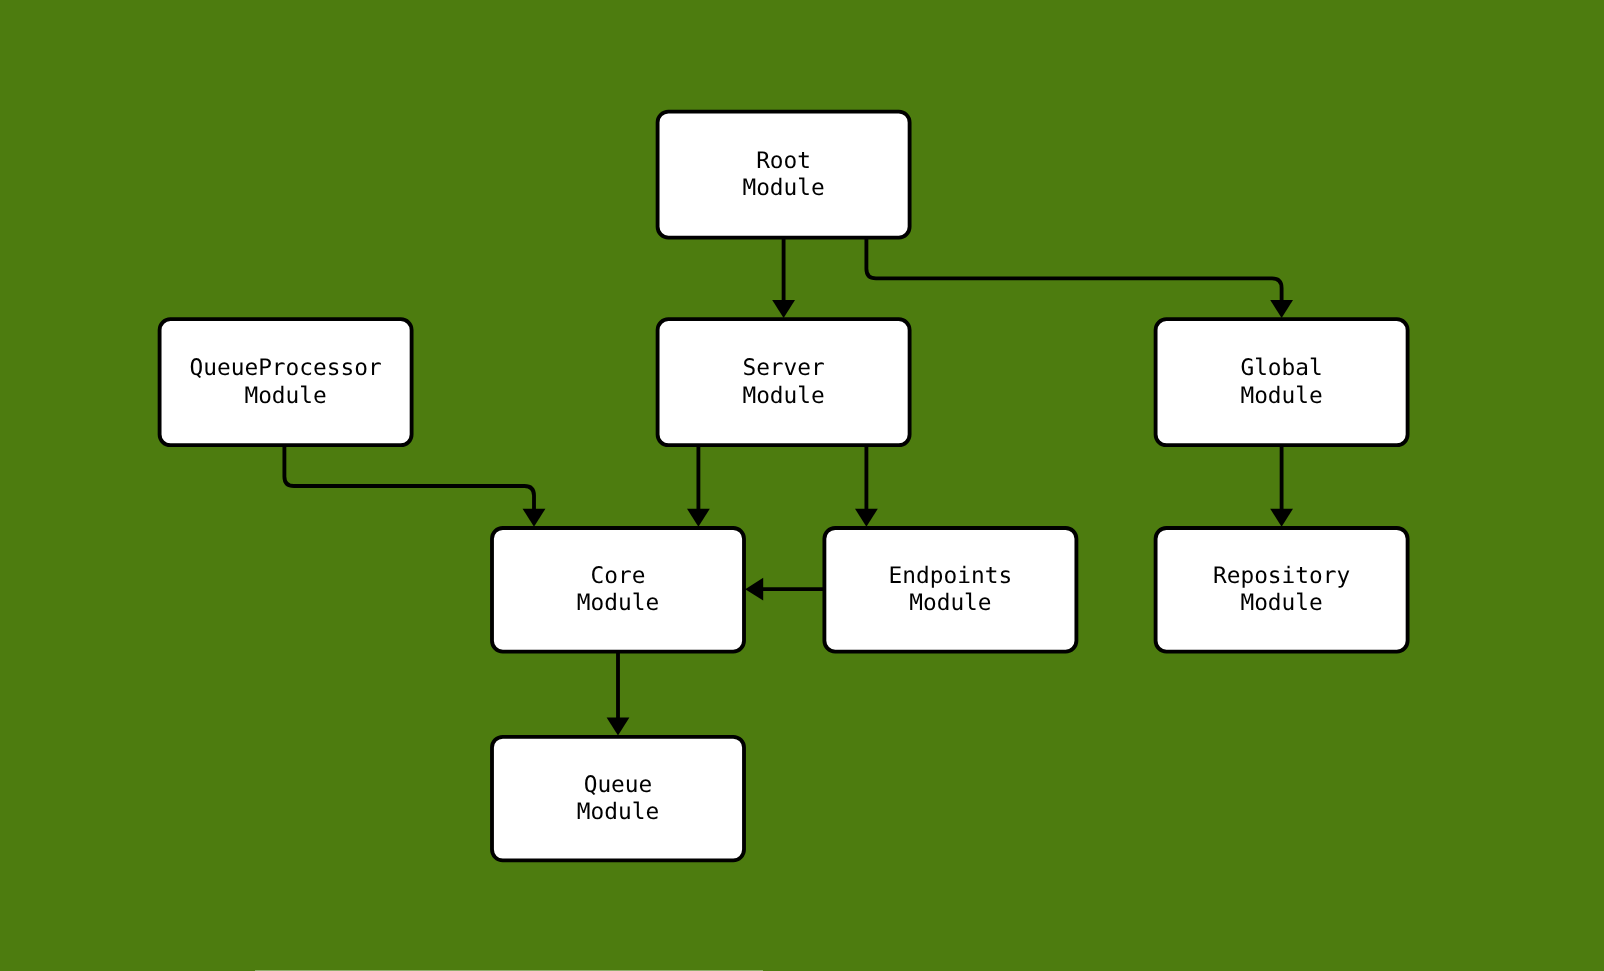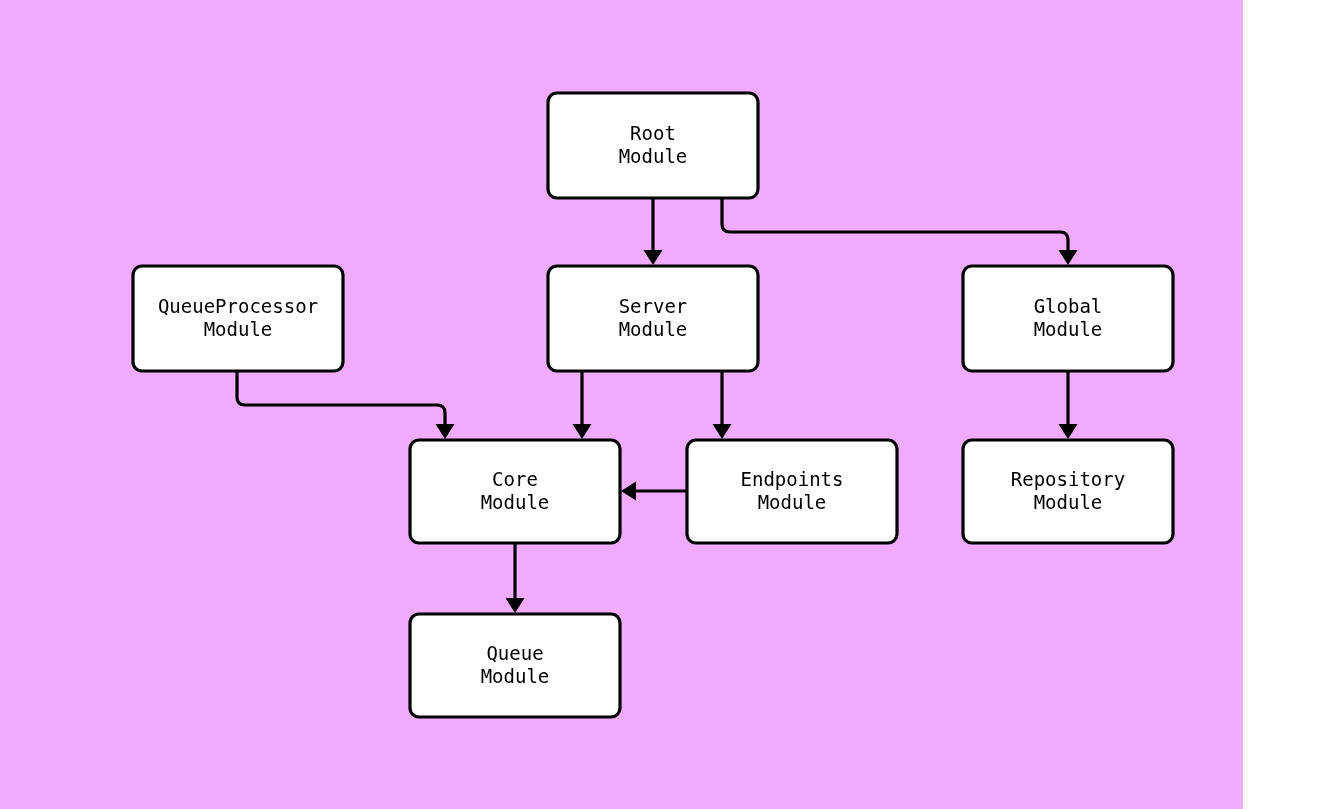--- a/index.html
+++ b/index.html
@@ -5,23 +5,23 @@
   html, body {
     margin: 0;
     padding: 0;
     background: #ffffff;
   }
   body {
     font-family: "DejaVu Sans Mono", "Liberation Mono", monospace;
   }
   #diagram-root {
     position: relative;
-    width: 1243px;
+    width: 1337px;
     height: 809px;
-    background: #f0abfc;
+    background: #4d7c0f;
     overflow: hidden;
     text-decoration: underline;
   }
   svg.diagram-canvas {
     display: block;
     width: 1337px;
     height: 809px;
   }
   .node-box {
     fill: #ffffff;

